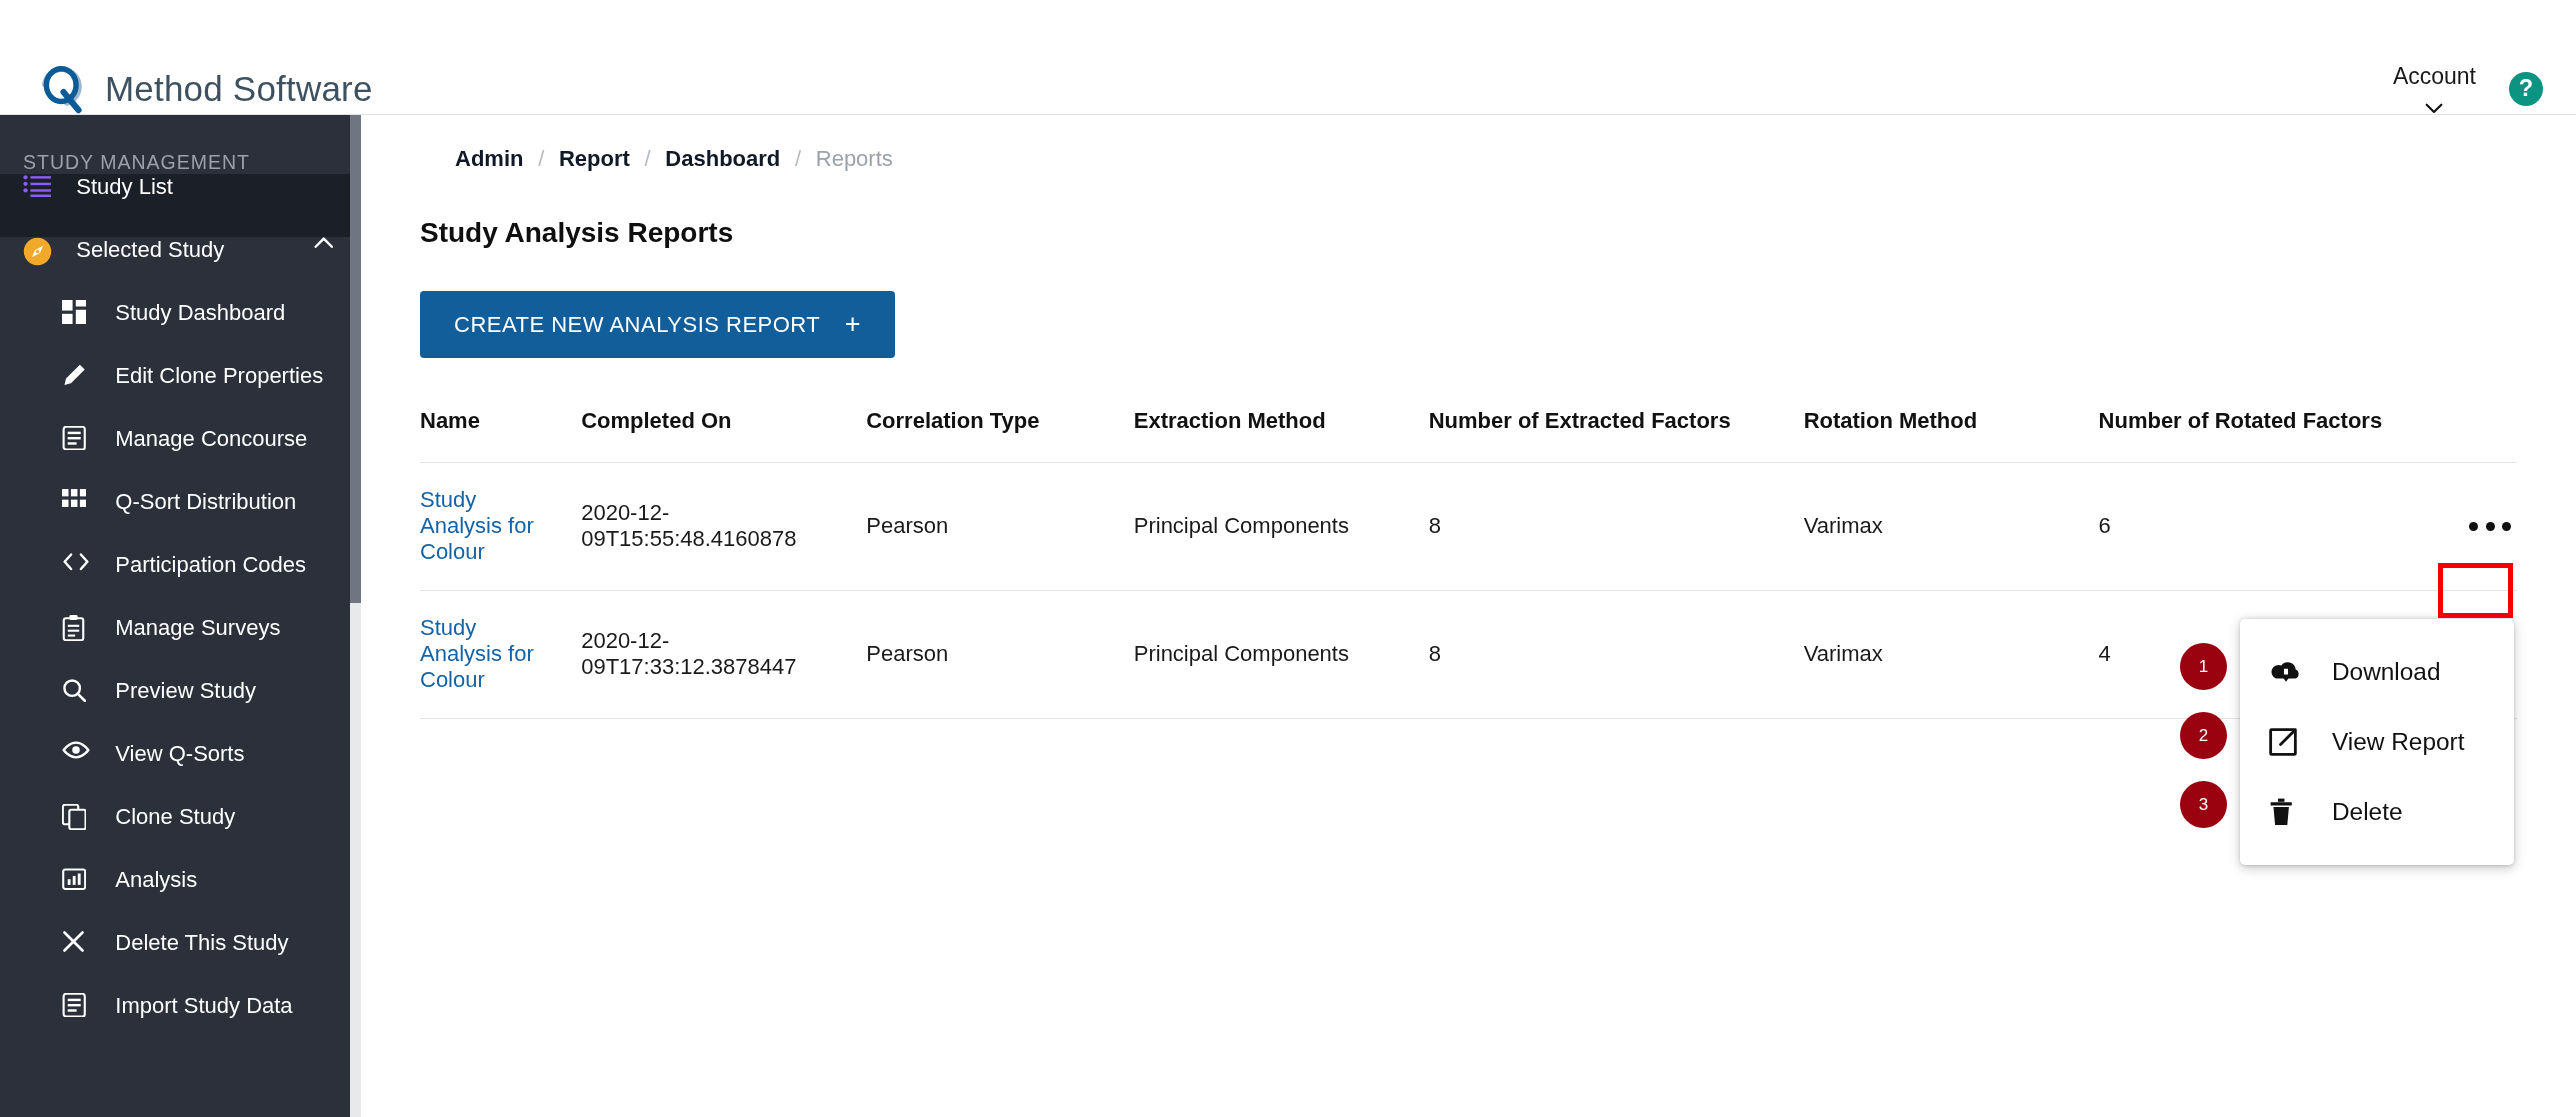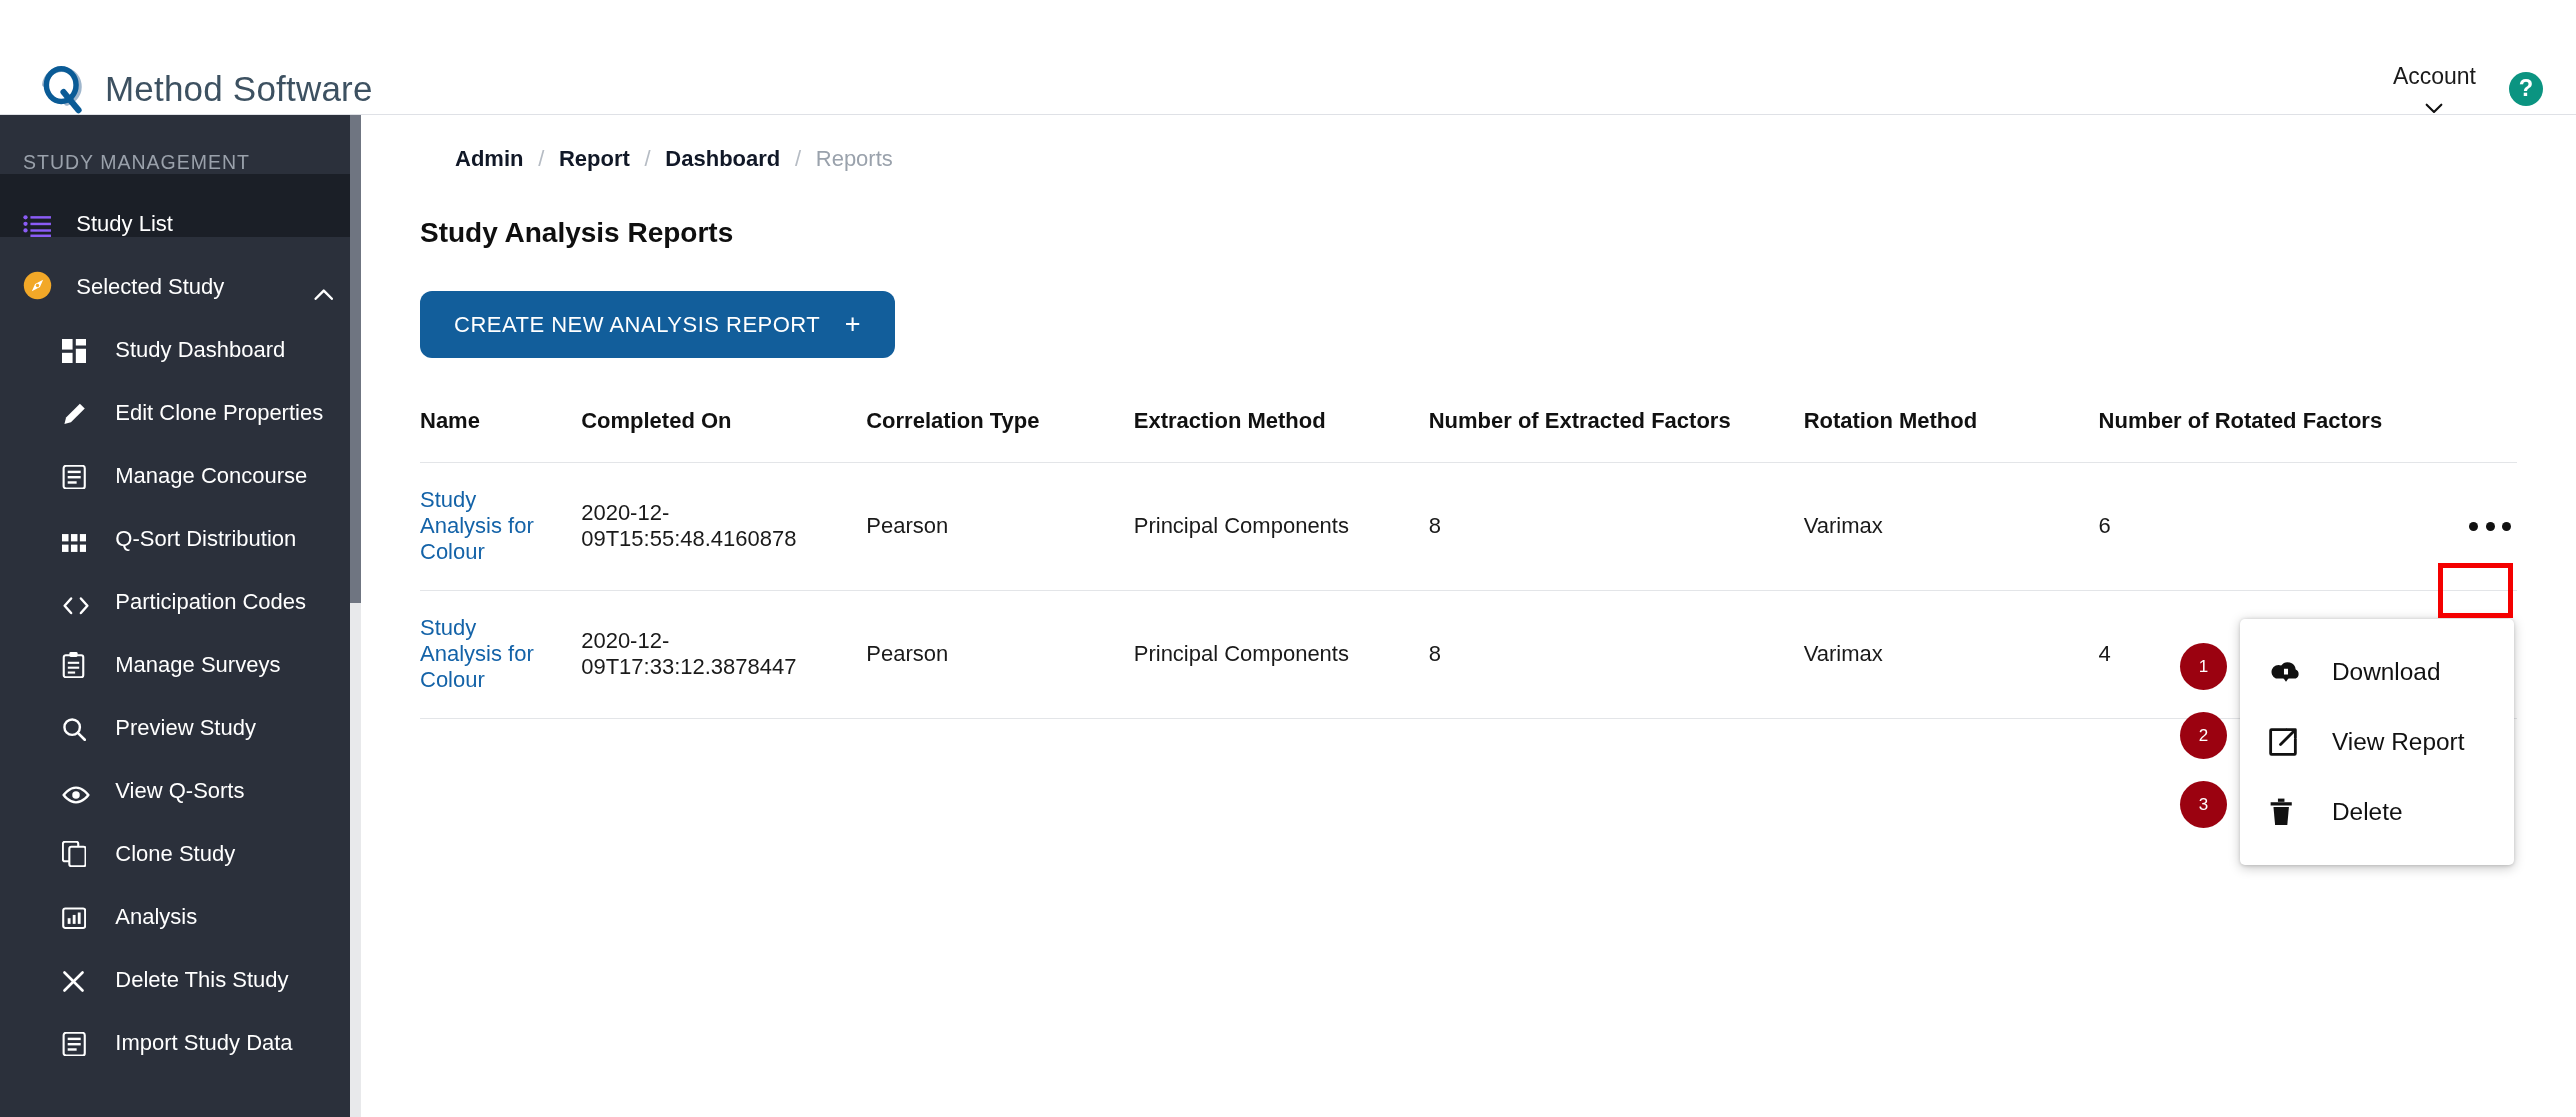--- a/index.html
+++ b/index.html
@@ -54,21 +54,21 @@
     background: #2b303b;
     overflow: hidden;
   }
   .sidebar-title {
     color: #9aa1ab;
     font-size: 19.5px;
     letter-spacing: 1px;
     padding: 36px 0 0 23px;
   }
   .nav-item {
-    display: flex; align-items: flex-end;
+    display: flex; align-items: flex-start;
     height: 63px;
     cursor: pointer;
     color: #ffffff;
     font-size: 22px;
   }
   .nav-item.level0 { padding-left: 23px; }
   .nav-item.level1 { padding-left: 62px; }
   .nav-item.active-list { background: #1b1f27; }
   .nav-icon {
     width: 37px; flex: none;
@@ -114,21 +114,21 @@
     background: #125e9b;
     color: #ffffff;
     border: none;
     height: 67px;
     padding: 0 34px;
     font-size: 22px;
     font-family: "Liberation Sans", sans-serif;
     letter-spacing: 0.5px;
     display: inline-flex; align-items: center; gap: 24.4px;
     cursor: pointer;
-    border-radius: 12px;
+    border-radius: 4px;
   }
   .create-btn .plus { font-size: 27px; line-height: 1; }
 
   
   .table-wrap { padding: 50px 59px 0 59px; }
   table { width: 100%; border-collapse: collapse; }
   thead th {
     text-align: left;
     font-size: 22px; font-weight: 700; color: #111111;
     padding: 0 0 28px 0;

